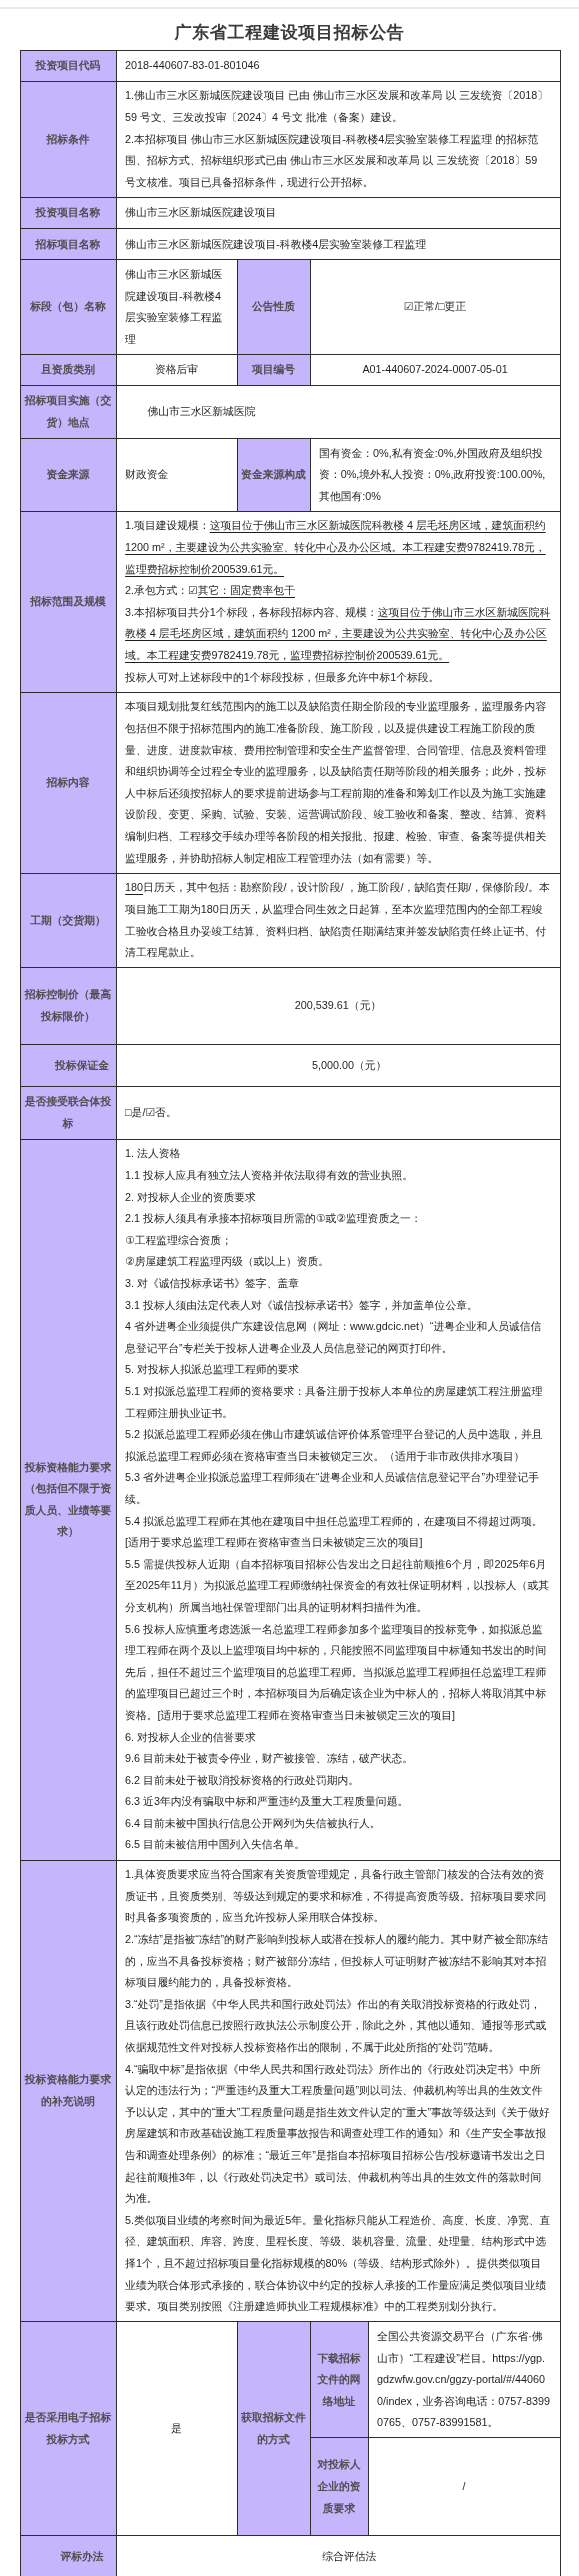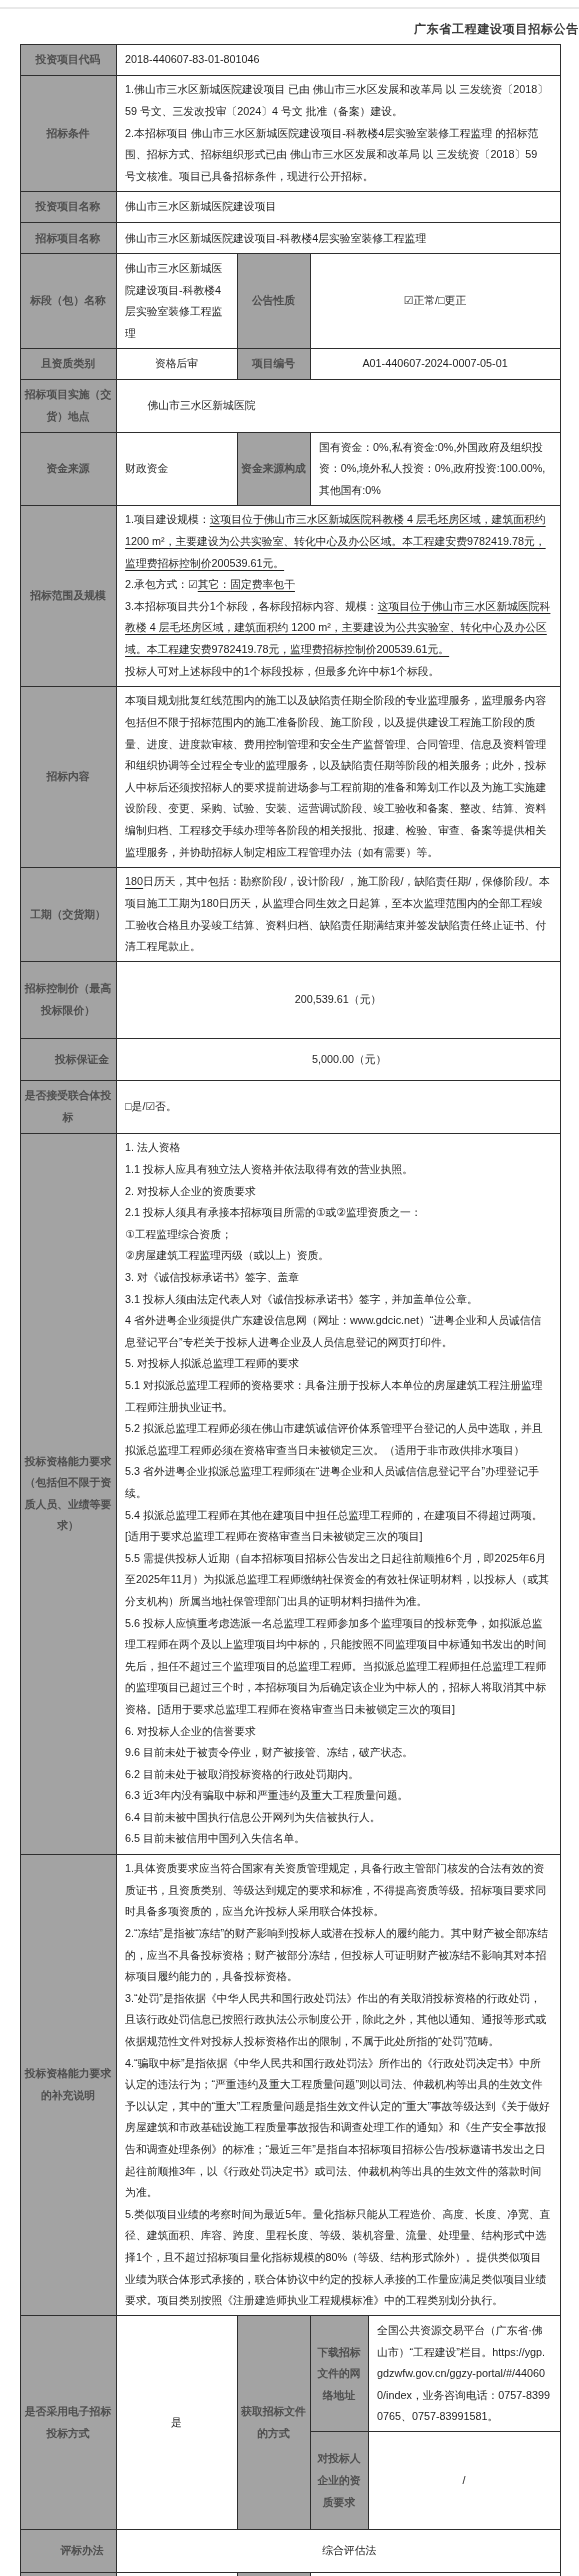--- a/index.html
+++ b/index.html
@@ -1,21 +1,21 @@
 <!DOCTYPE html>
 <html style="font-size:11.5px"><head>
 <meta charset="utf-8">
 <style>
   html,body{margin:0;padding:0;background:#ffffff;}
   body{width:579px;font-family:"Liberation Sans","DejaVu Sans",sans-serif;color:#1f1f1f;}
   .top-band{height:2.2px;background:#e9e9e9;margin-top:6.5px;}
-  h1.page-title{font-size:12px;font-weight:700;color:#3a3a3a;text-align:right;margin:12.2px 0 5.8px 0;letter-spacing:0.7px;}
+  h1.page-title{font-size:17px;font-weight:700;color:#3a3a3a;text-align:center;margin:12.2px 0 5.8px 0;letter-spacing:0.7px;}
   table.doc{border-collapse:collapse;margin:0 auto 17.3px 19.5px;width:540px;table-layout:fixed;border:1.4px solid #222;}
   table.doc td{border:0.7px solid #2e2e2e;vertical-align:middle;font-size:10.8px;line-height:21.6px;word-break:break-all;}
-  td.lbl{background:#a3a3a3;color:#4f4f4f;font-weight:700;text-align:center;padding:4.3px 2.9px;line-height:19px;}
+  td.lbl{background:#c4b5fd;color:#4f4f4f;font-weight:700;text-align:center;padding:4.3px 2.9px;line-height:19px;}
   td.val{padding:3.6px 8.6px;color:#1f1f1f;}
   td.c{text-align:center;}
   td.pad-lg{padding-top:16px;padding-bottom:16px;}
   td.pad-md{padding-top:10px;padding-bottom:10px;padding-left:31px;}
   .val p{margin:0;}
   .u{text-decoration:underline;text-underline-offset:2.9px;}
 </style>
 </head>
 <body>
 

